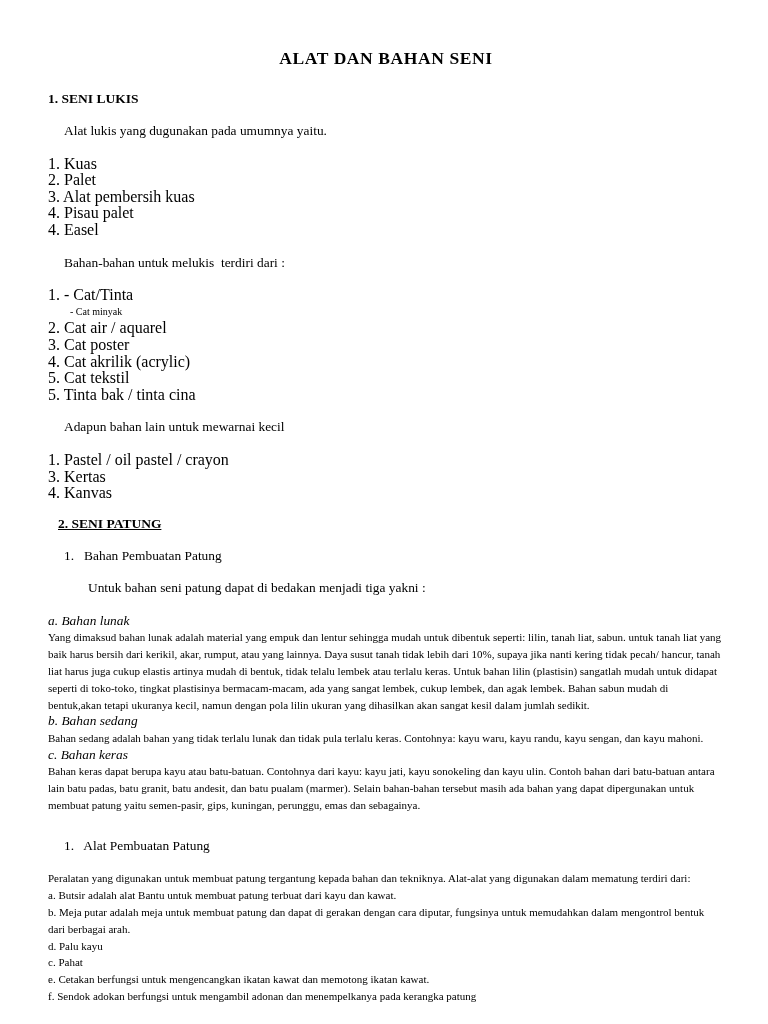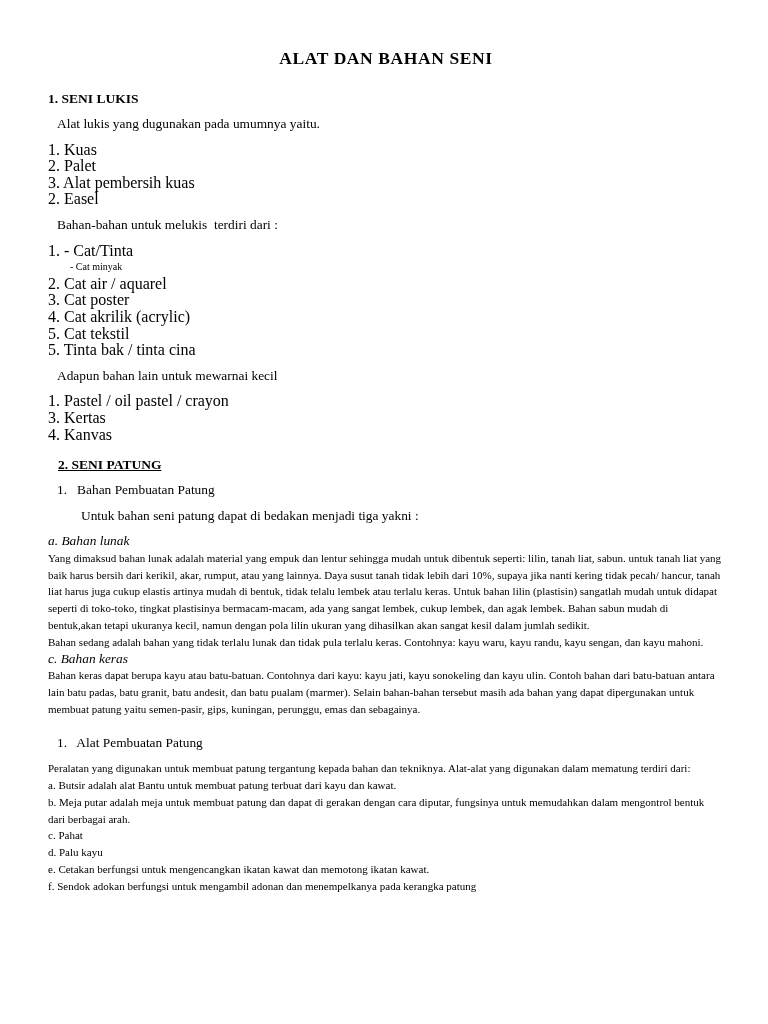--- a/index.html
+++ b/index.html
@@ -33,21 +33,21 @@
     font-size: 13.5px;
     margin: 0 0 2px 0;
   }
   .section-heading.indent {
     margin-left: 10px;
     text-decoration: underline;
   }
   .line {
     font-size: 13.4px;
     line-height: 16.6px;
-    margin: 9px;
+    margin: 16px;
     white-space: pre-wrap;
   }
   .list-line {
     font-size: 16px;
     line-height: 16.6px;
     margin: 0;
   }
   .sub-line {
     font-size: 10px;
     line-height: 16.6px;
@@ -76,21 +76,22 @@
 <div class="page">
 
   <div class="doc-title">ALAT DAN BAHAN  SENI</div>
 
   <div>
     <div class="section-heading">1. SENI LUKIS</div>
     <div class="line">Alat lukis yang dugunakan pada umumnya yaitu.</div>
     <div class="list-line">1. Kuas</div>
     <div class="list-line">2. Palet</div>
     <div class="list-line">3. Alat pembersih kuas</div>
-    <div class="list-line">2. Easel</div>
+    <div class="list-line">4. Pisau palet</div>
+    <div class="list-line">4. Easel</div>
     <div class="line">Bahan-bahan untuk melukis  terdiri dari :</div>
     <div class="list-line">1. - Cat/Tinta</div>
     <div class="sub-line">- Cat minyak</div>
     <div class="list-line">2. Cat air / aquarel</div>
     <div class="list-line">3. Cat poster</div>
     <div class="list-line">4. Cat akrilik (acrylic)</div>
     <div class="list-line">5. Cat tekstil</div>
     <div class="list-line">5. Tinta bak / tinta cina</div>
     <div class="line">Adapun bahan lain untuk mewarnai kecil</div>
     <div class="list-line">1. Pastel / oil pastel / crayon</div>
@@ -101,30 +102,31 @@
   <div class="gap-md"></div>
 
   <div>
     <div class="section-heading indent">2. SENI PATUNG</div>
     <div class="line">1.   Bahan Pembuatan Patung</div>
     <div class="line indent-2">Untuk bahan seni patung dapat di bedakan menjadi tiga yakni :</div>
 
     <div class="italic-head">a.  Bahan lunak</div>
     <div class="para">Yang dimaksud bahan lunak adalah material yang empuk dan lentur sehingga mudah untuk dibentuk seperti: lilin, tanah liat, sabun. untuk tanah liat yang baik harus bersih dari kerikil, akar, rumput, atau yang lainnya. Daya susut tanah tidak lebih dari 10%, supaya jika nanti kering tidak pecah/ hancur, tanah liat harus juga cukup elastis artinya mudah di bentuk, tidak telalu lembek atau terlalu keras. Untuk bahan lilin (plastisin) sangatlah mudah untuk didapat seperti di toko-toko, tingkat plastisinya bermacam-macam, ada yang sangat lembek, cukup lembek, dan agak lembek. Bahan sabun mudah di bentuk,akan tetapi ukuranya kecil, namun dengan pola lilin ukuran yang dihasilkan akan sangat kesil dalam jumlah sedikit.</div>
 
+    <div class="italic-head">b.  Bahan sedang</div>
     <div class="para">Bahan sedang adalah bahan yang tidak terlalu lunak dan tidak pula terlalu keras. Contohnya: kayu waru, kayu randu, kayu sengan, dan kayu mahoni.</div>
 
     <div class="italic-head">c.  Bahan keras</div>
     <div class="para">Bahan keras dapat berupa kayu atau batu-batuan. Contohnya dari kayu: kayu jati, kayu sonokeling dan kayu ulin. Contoh bahan dari batu-batuan antara lain batu padas, batu granit, batu andesit, dan batu pualam (marmer). Selain bahan-bahan tersebut masih ada bahan yang dapat dipergunakan untuk membuat patung yaitu semen-pasir, gips, kuningan, perunggu, emas dan sebagainya.</div>
 
     <div class="gap-sm"></div>
 
     <div class="line">1.   Alat Pembuatan Patung</div>
     <div class="para">Peralatan yang digunakan untuk membuat patung tergantung kepada bahan dan tekniknya. Alat-alat yang digunakan dalam mematung terdiri dari:</div>
     <div class="para">a.  Butsir adalah alat Bantu untuk membuat patung terbuat dari kayu dan kawat.</div>
     <div class="para">b.  Meja putar adalah meja untuk membuat patung dan dapat di gerakan dengan cara diputar, fungsinya untuk memudahkan dalam mengontrol bentuk dari berbagai arah.</div>
+    <div class="para">d.  Palu kayu</div>
     <div class="para">c.  Pahat</div>
-    <div class="para">d.  Palu kayu</div>
     <div class="para">e.  Cetakan berfungsi untuk mengencangkan ikatan kawat dan memotong ikatan kawat.</div>
     <div class="para">f.  Sendok adokan berfungsi untuk mengambil adonan dan menempelkanya pada kerangka patung</div>
   </div>
 
 </div>
 
 </body></html>

